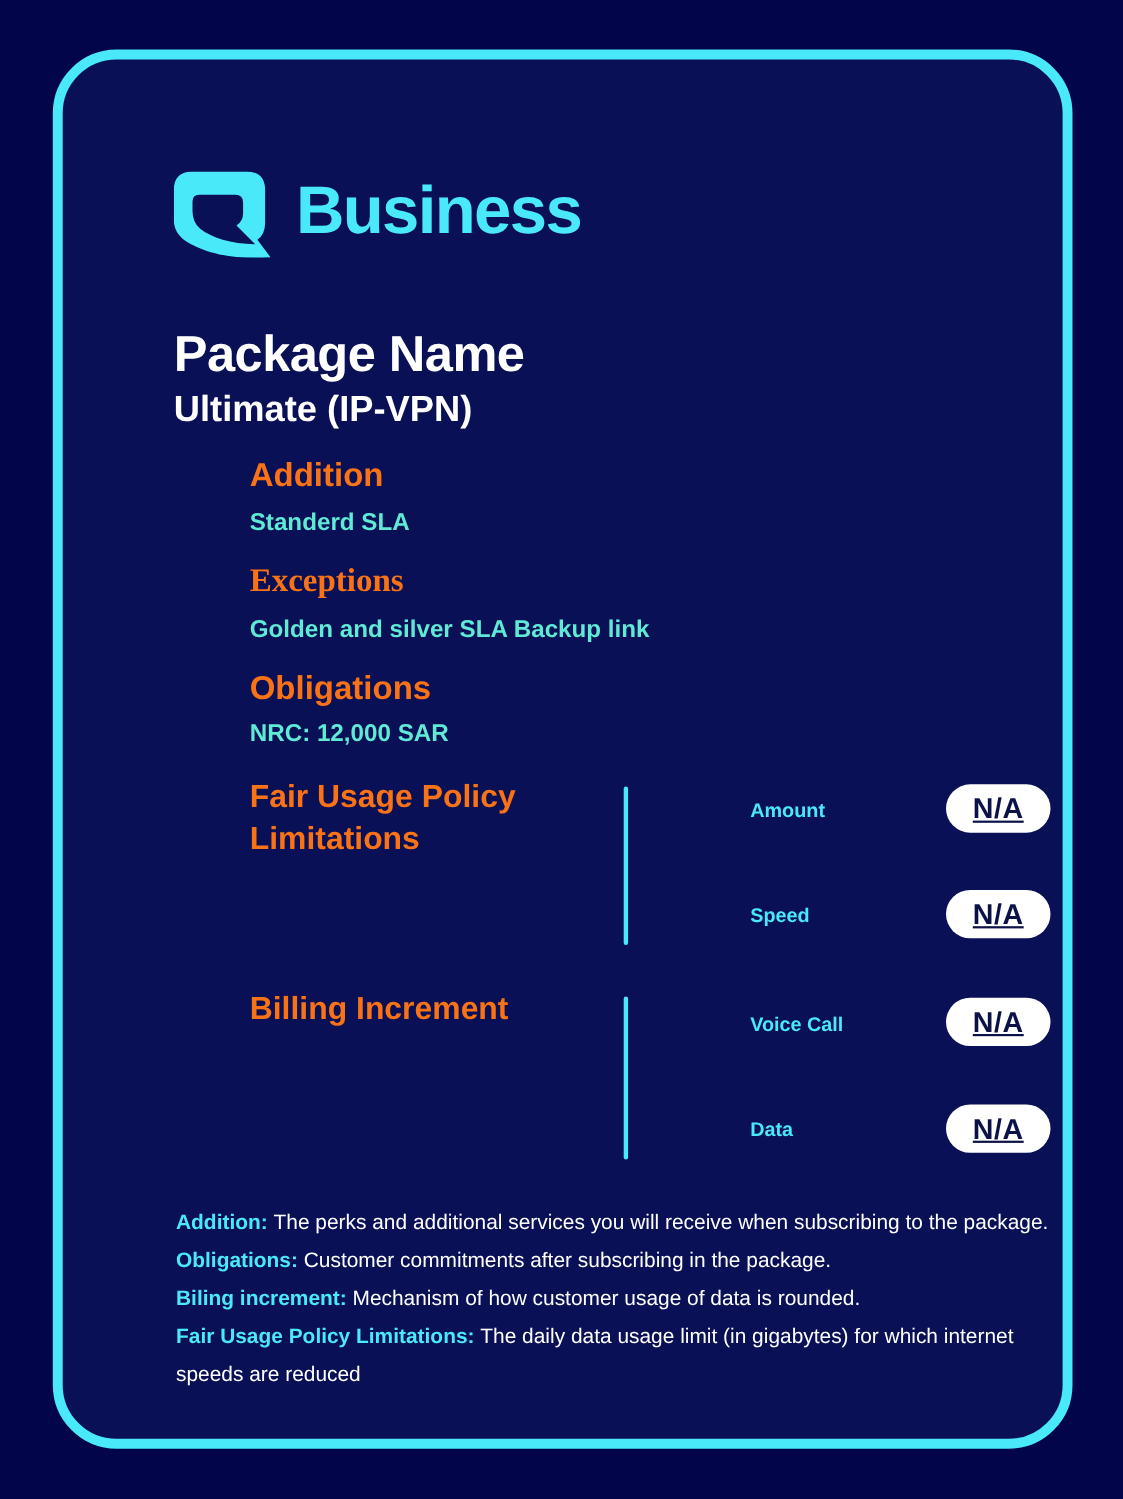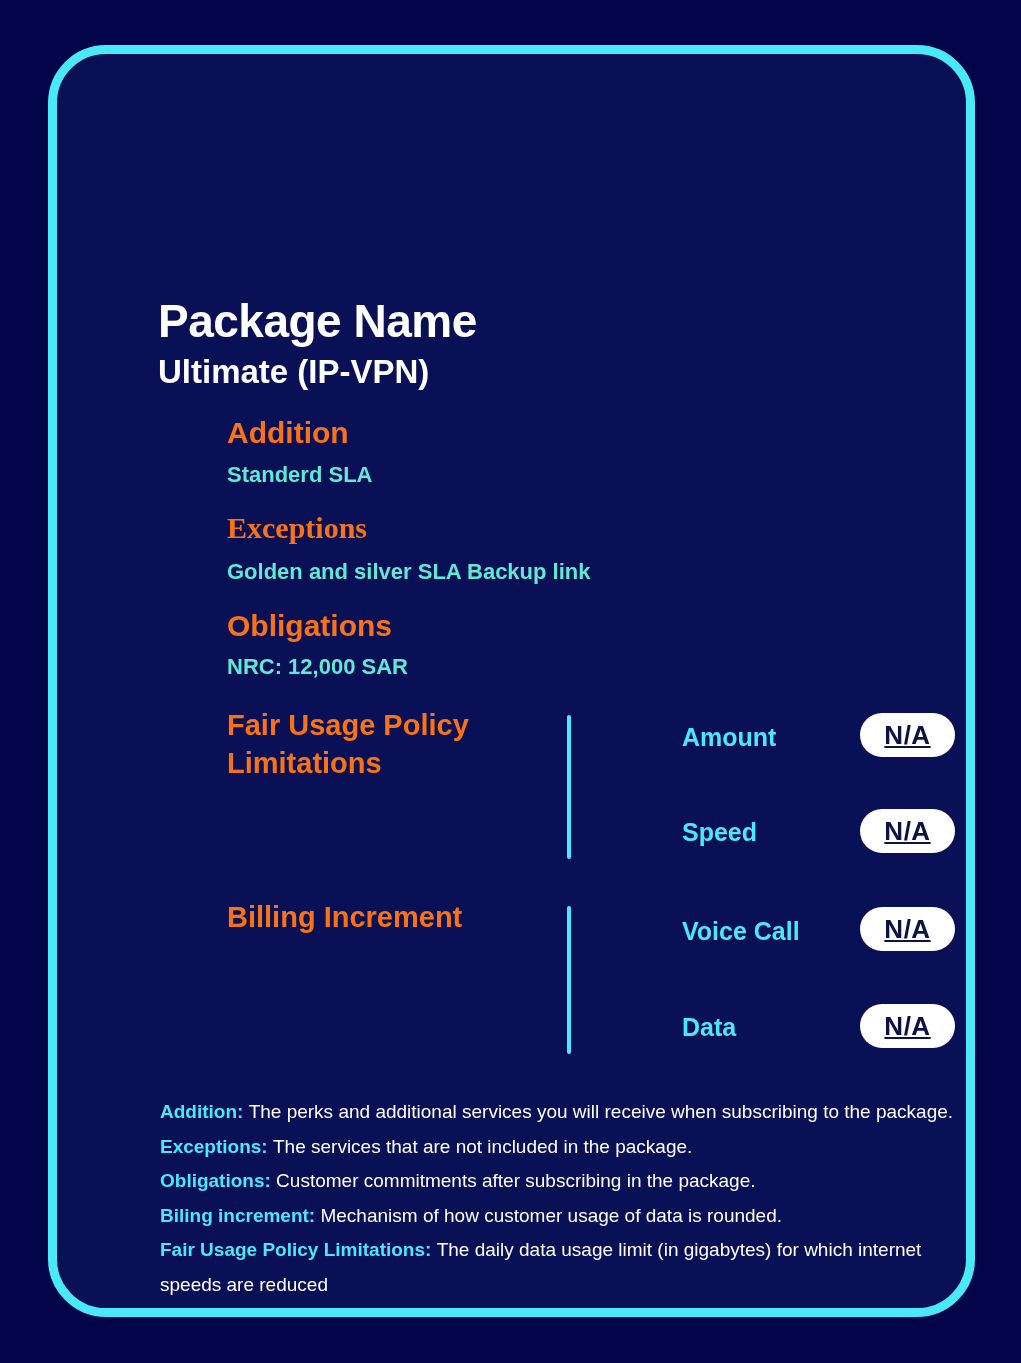--- a/index.html
+++ b/index.html
@@ -23,38 +23,45 @@
   
   .pkg-title{position:absolute;left:101px;top:241px;color:#ffffff;}
   .pkg-title h1{margin:0;font-size:46px;font-weight:700;line-height:52px;letter-spacing:-0.5px;}
   .pkg-sub{font-size:33px;font-weight:700;line-height:40px;margin-top:5px;}
   
   .sec-heading{position:absolute;left:170px;color:#f97316;font-size:30px;font-weight:700;line-height:36px;white-space:pre-line;}
   .sec-body{position:absolute;left:170px;color:#5eead4;font-size:22px;font-weight:600;line-height:28px;}
   
   .vdivider{position:absolute;left:510px;width:4px;background:#49e9f9;border-radius:2px;}
   
-  .row-label{position:absolute;left:625px;color:#49e9f9;font-size:25px;font-weight:600;line-height:30px;}
+  .row-label{position:absolute;left:625px;color:#49e9f9;font-size:18px;font-weight:600;line-height:30px;}
   .pill{
     position:absolute;left:803px;width:95px;height:44px;border-radius:22px;
     background:#ffffff;color:#0c1248;
     display:flex;align-items:center;justify-content:center;
     font-size:26px;font-weight:800;letter-spacing:0.5px;text-decoration:underline;
   }
   
   .footnotes{position:absolute;left:103px;top:1041px;width:800px;}
   .footnotes p{margin:0;font-size:19px;line-height:34.6px;}
   .fn-term{color:#49e9f9;font-weight:700;}
   .fn-def{color:#ffffff;font-weight:500;white-space:pre-line;}
 </style>
 </head>
 <body>
 
 <div class="card">
 
+  <div class="logo">
+    <svg viewBox="0 0 88 78" aria-hidden="true">
+      <path fill="#49e9f9" d="M17,0 H66 Q83,0 83,17 V47 Q83,57 76,62 L88,78 C62,80 36,76 20,68 Q0,60 0,44 V17 Q0,0 17,0 Z"></path>
+      <path fill="#0a1055" d="M23,21 H56 Q63,21 63,28 V38 Q63,45 57,49 L74,66 C52,66 34,60 24,52 Q17,46 17,36 V27 Q17,21 23,21 Z"></path>
+    </svg>
+    <span class="logo-text">Business</span>
+  </div>
 
   <div class="pkg-title">
     <h1>Package Name</h1>
     <div class="pkg-sub">Ultimate (IP-VPN)</div>
   </div>
 
   <div class="sec-heading" style="top:361px;">Addition</div>
   <div class="sec-body" style="top:407px;">Standerd SLA</div>
 
   <div class="sec-heading" style="top:456px;font-family:Liberation Serif, serif;">Exceptions</div>
@@ -77,20 +84,19 @@
   <div class="vdivider" style="top:852px;height:148px;"></div>
 
   <div class="row-label" style="top:862px;">Voice Call</div>
   <div class="pill" style="top:853px;">N/A</div>
 
   <div class="row-label" style="top:958px;">Data</div>
   <div class="pill" style="top:950px;">N/A</div>
 
   <div class="footnotes">
     <p><span class="fn-term">Addition:</span> <span class="fn-def">The perks and additional services you will receive when subscribing to the package.</span></p>
-    <p><span class="fn-term">Exceptions:</span> <span class="fn-def">The services that are not included in the package.</span></p>
     <p><span class="fn-term">Obligations:</span> <span class="fn-def">Customer commitments after subscribing in the package.</span></p>
     <p><span class="fn-term">Biling increment:</span> <span class="fn-def">Mechanism of how customer usage of data is rounded.</span></p>
     <p><span class="fn-term">Fair Usage Policy Limitations:</span> <span class="fn-def">The daily data usage limit (in gigabytes) for which internet
 speeds are reduced</span></p>
   </div>
 
 </div>
 
 </body></html>

